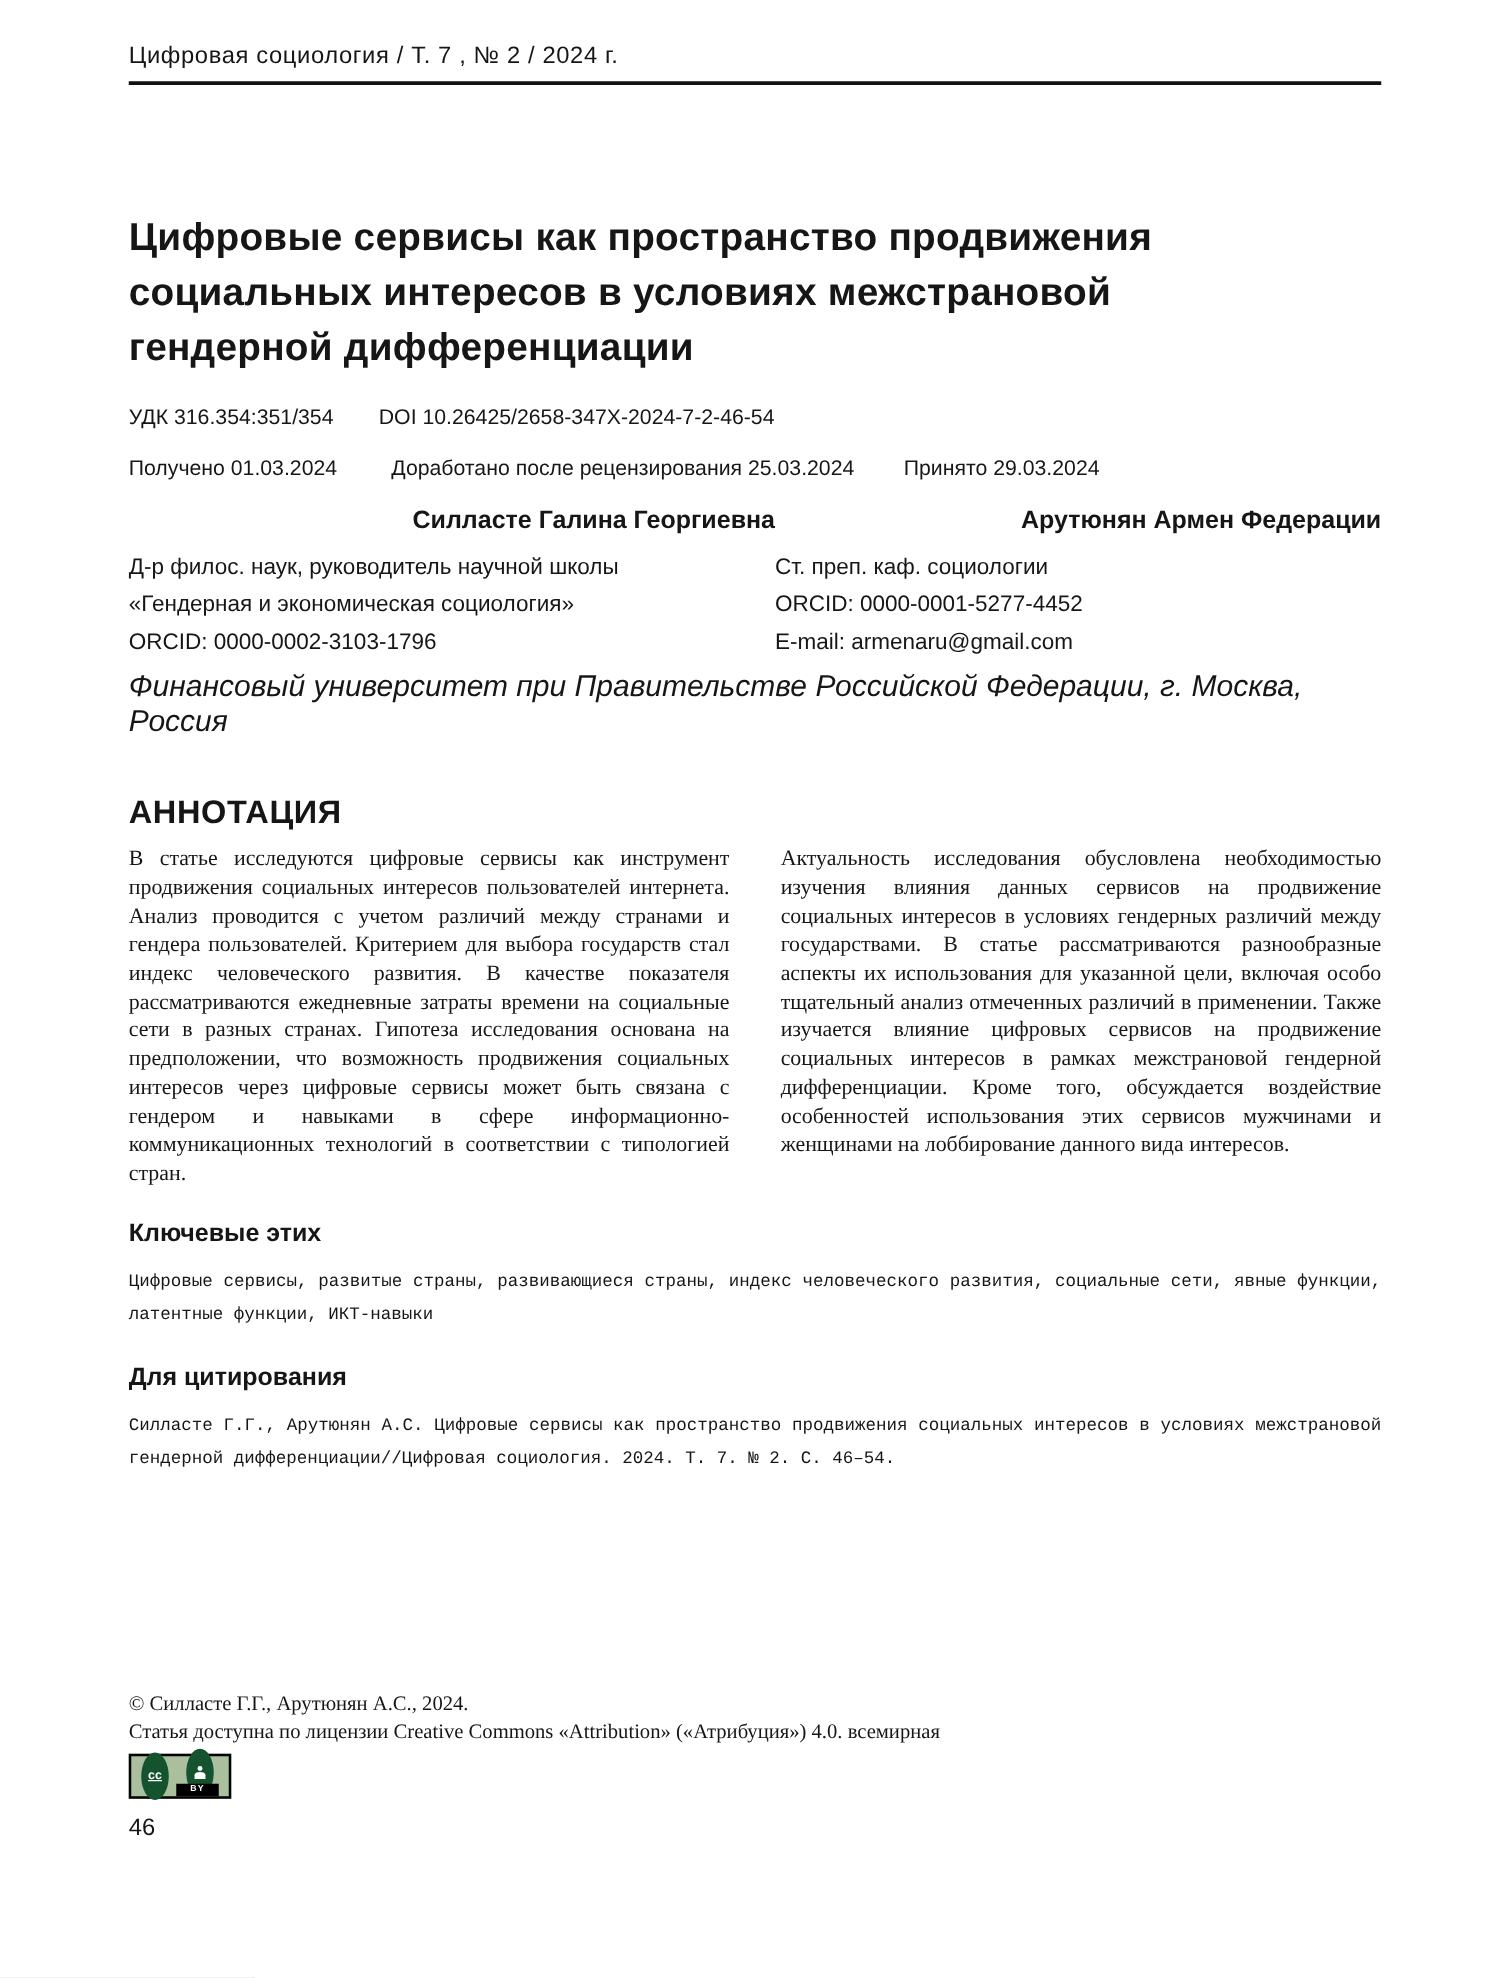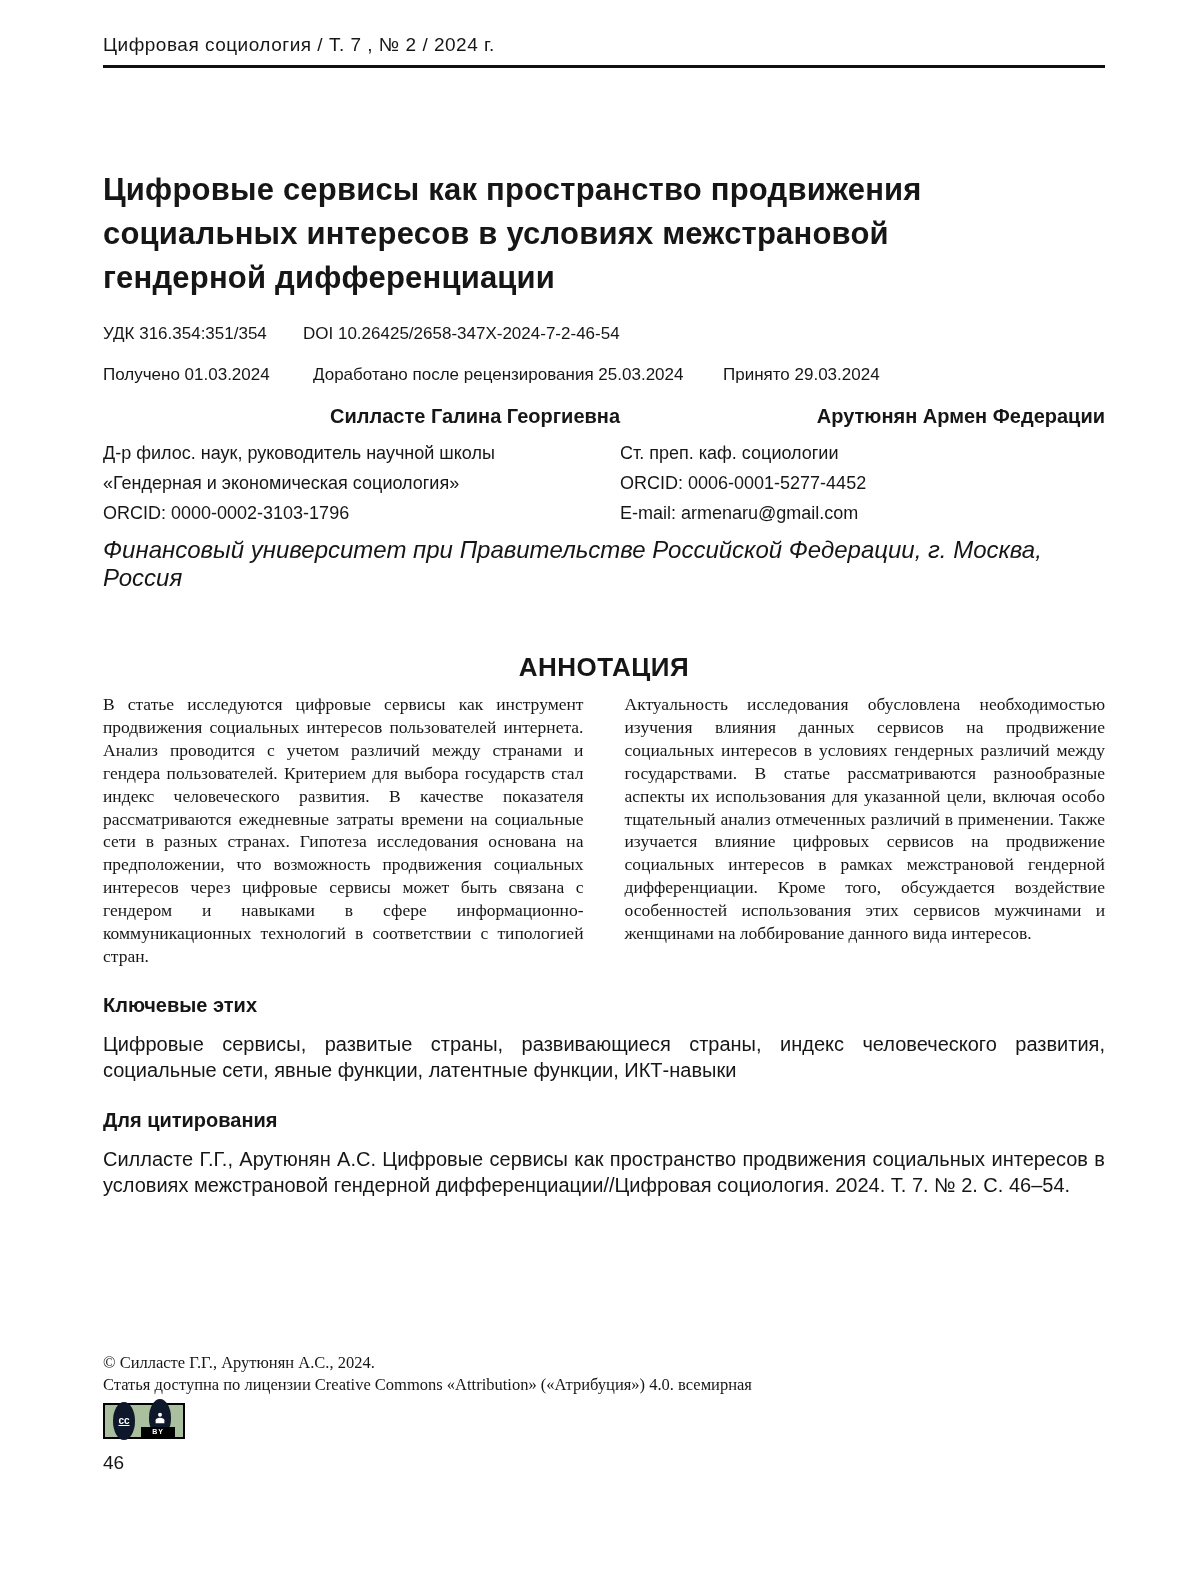--- a/index.html
+++ b/index.html
@@ -49,47 +49,46 @@
   .author-name { font-size:20px; font-weight:bold; margin-bottom:10px;text-align:right; }
   .author-line { font-size:18px; line-height:30px; max-width:485px; }
   .affiliation {
     margin-top:8px;
     font-style:italic;
     font-size:24px;
   }
 
   
   .abstract-heading {
-    margin-top:60px;
+    margin-top:42px;
     font-size:26px;
     font-weight:bold;
     letter-spacing:0.5px;
-    text-align:center;
   }
   .abstract-columns {
     margin-top:10px;
     display:flex;
     gap:41px;
     font-family:"Liberation Serif", serif;
     font-size:17.5px;
     line-height:22.9px;
     text-align:justify;
   }
   .abstract-columns .col { width:486px; }
 
   
   .section-heading {
     margin-top:26px;
     font-size:20px;
     font-weight:bold;
   }
   .serif-paragraph {
     margin-top:14px;
-    font-family:Liberation Sans, sans-serif;
-    font-size:20px;
+    font-family:Liberation Mono, monospace;
+    font-size:14px;
     line-height:26px;
     text-align:justify;
   }
 
   
   .footer-block {
     position:absolute;
     left:103px; right:95px;
     top:1352px;
     font-family:"Liberation Serif", serif;
@@ -101,21 +100,21 @@
     width:78px; height:32px;
     border:2px solid #000;
     background:#a9bf9e;
     position:relative;
     display:flex;
     align-items:center;
   }
   .cc-circle {
     width:22px; height:38px;
     border-radius:50%;
-    background:#0f172a;
+    background:#14532d;
     color:#fff;
     display:flex; align-items:center; justify-content:center;
     font-family:"Liberation Sans", sans-serif;
     font-size:10px; font-weight:bold;
     margin-left:8px;
     text-decoration:underline;
   }
   .cc-circle.person { margin-left:14px; margin-top:-6px; }
   .cc-circle svg { width:14px; height:14px; fill:#fff; }
   .by-strip {
@@ -163,21 +162,21 @@
 
     <div class="authors-grid">
       <div>
         <div class="author-name">Силласте Галина Георгиевна</div>
         <div class="author-line">Д-р филос. наук, руководитель научной школы «Гендерная и экономическая социология»</div>
         <div class="author-line">ORCID: 0000-0002-3103-1796</div>
       </div>
       <div>
         <div class="author-name">Арутюнян Армен Федерации</div>
         <div class="author-line">Ст. преп. каф. социологии</div>
-        <div class="author-line">ORCID: 0006-0001-5277-4452</div>
+        <div class="author-line">ORCID: 0000-0001-5277-4452</div>
         <div class="author-line">E-mail: armenaru@gmail.com</div>
       </div>
     </div>
 
     <div class="affiliation">Финансовый университет при Правительстве Российской Федерации, г. Москва, Россия</div>
 
     <div class="abstract-heading">АННОТАЦИЯ</div>
 
     <div class="abstract-columns">
       <div class="col">В статье исследуются цифровые сервисы как инструмент продвижения социальных интересов пользователей интернета. Анализ проводится с учетом различий между странами и гендера пользователей. Критерием для выбора государств стал индекс человеческого развития. В качестве показателя рассматриваются ежедневные затраты времени на социальные сети в разных странах. Гипотеза исследования основана на предположении, что возможность продвижения социальных интересов через цифровые сервисы может быть связана с гендером и навыками в сфере информационно-коммуникационных технологий в соответствии с типологией стран.</div>

